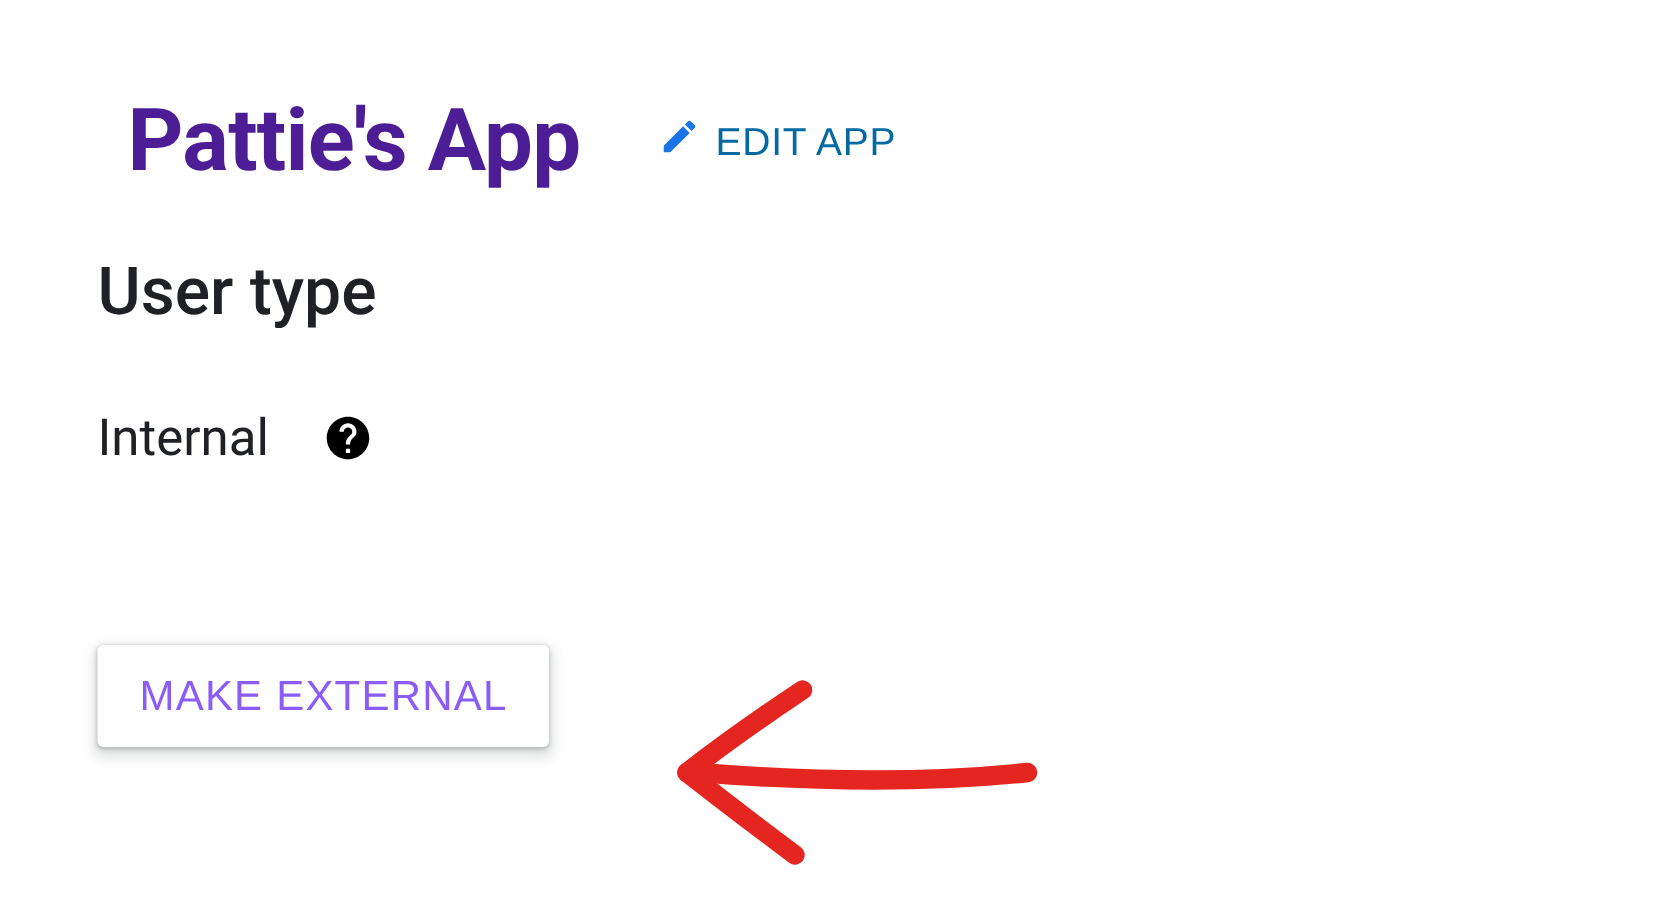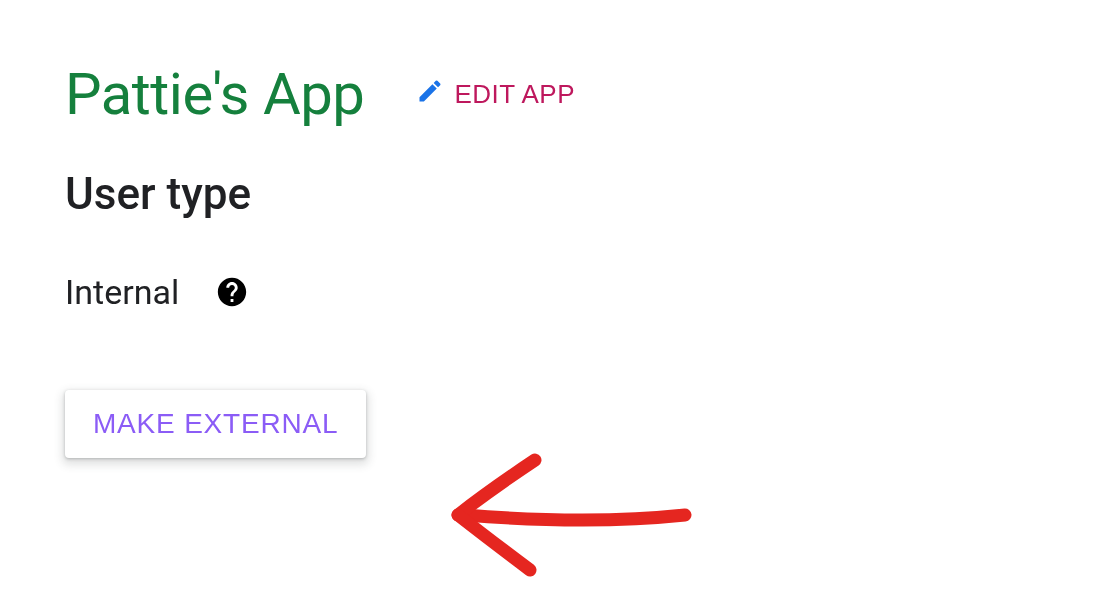--- a/index.html
+++ b/index.html
@@ -19,30 +19,31 @@
     
     .header-row {
       display: flex;
       align-items: center;
       gap: 48px;
       margin-bottom: 40px;
     }
     
     .app-title {
       font-size: 58px;
-      font-weight: 400;
-      color: #15803d;
+      font-weight: 700;
+      color: #4c1d95;
       letter-spacing: -0.5px;
+      margin-left: 20px;
     }
     
     .edit-button {
       display: inline-flex;
       align-items: center;
       gap: 10px;
-      color: #be185d;
+      color: #0369a1;
       font-size: 26px;
       font-weight: 500;
       letter-spacing: 0.5px;
       cursor: pointer;
       background: none;
       border: none;
       padding: 8px 4px;
     }
     
     .edit-button svg {
@@ -54,21 +55,21 @@
     .section-heading {
       font-size: 44px;
       font-weight: 500;
       color: #202124;
       margin-bottom: 52px;
     }
     
     .status-row {
       display: flex;
       gap: 36px;
-      margin-bottom: 78px;
+      margin-bottom: 118px;
     }
     
     .status-label {
       font-size: 34px;
       font-weight: 400;
       color: #202124;
     }
     
     .help-icon-wrap {
       display: inline-flex;

